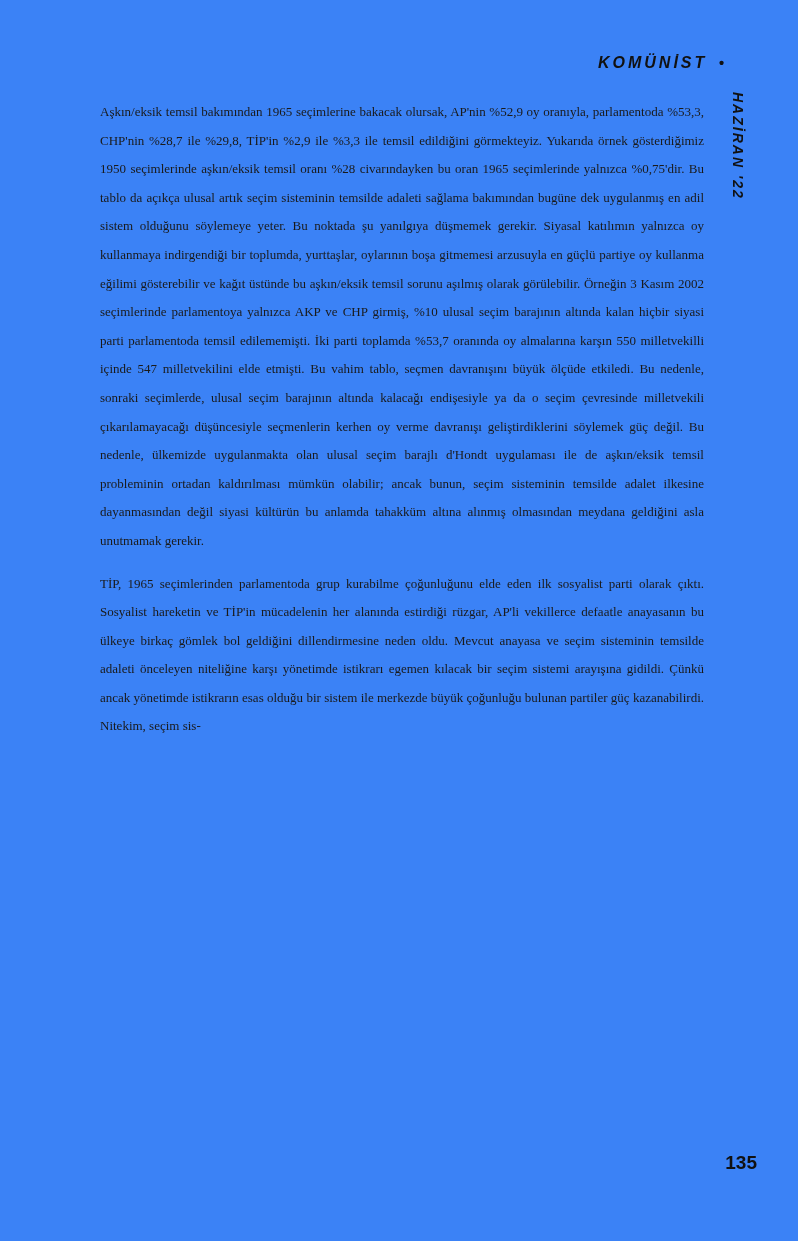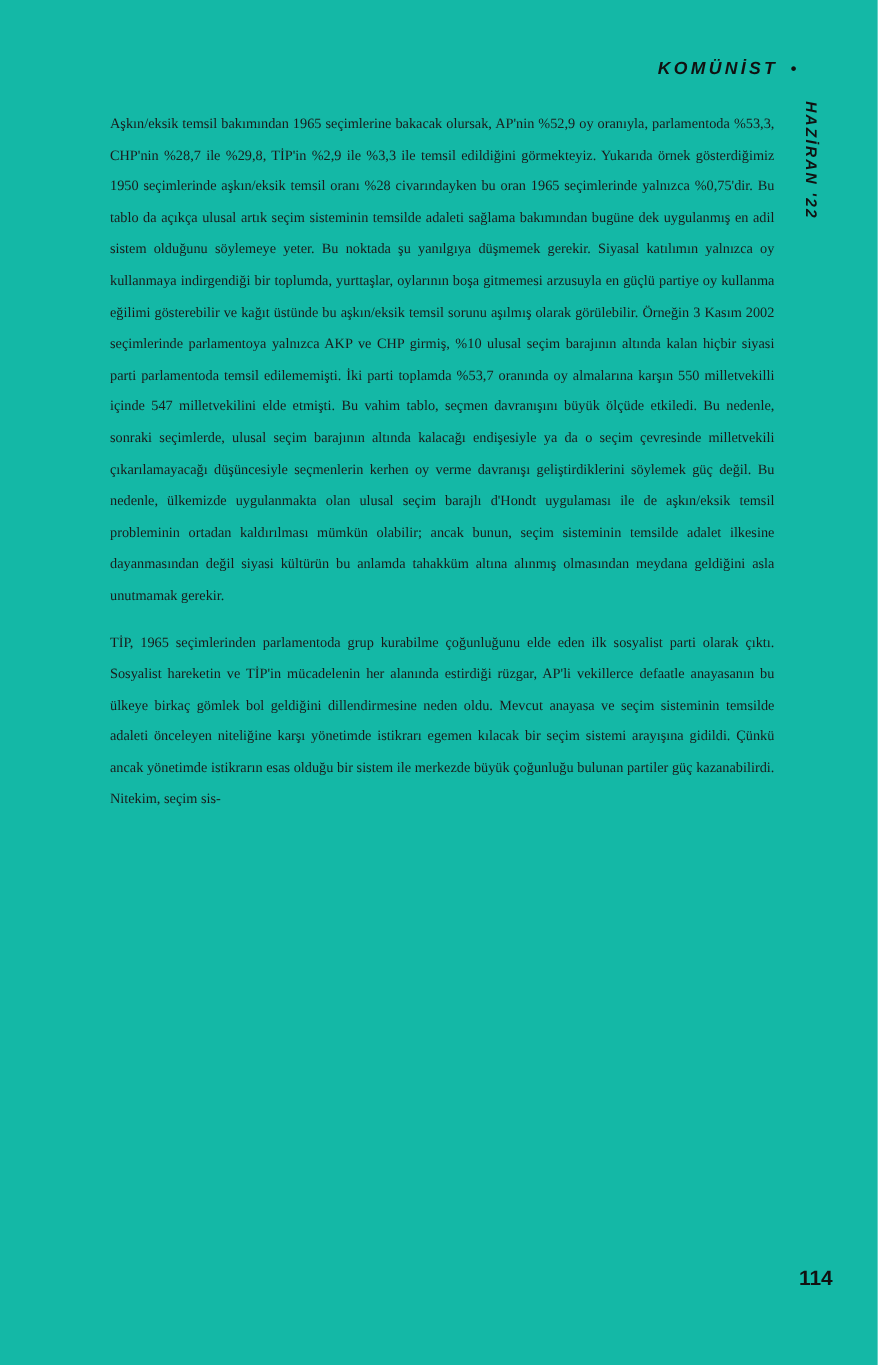--- a/index.html
+++ b/index.html
@@ -8,21 +8,21 @@
     height: 1241px;
     background: #ffffff;
     font-family: "Liberation Serif", serif;
     color: #191919;
     overflow: hidden;
   }
   .page {
     position: relative;
     width: 798px;
     height: 1241px;
-    background: #14b8a6;
+    background: #3b82f6;
   }
   .header {
     position: absolute;
     top: 54px;
     right: 74px;
     font-family: "Liberation Sans", sans-serif;
     font-weight: bold;
     font-style: italic;
     font-size: 16px;
     letter-spacing: 3px;
@@ -79,15 +79,15 @@
     <span class="bullet">•</span>
   </div>
 
   <div class="issue-date">HAZİRAN '22</div>
 
   <div class="body-text">
     <p>Aşkın/eksik temsil bakımından 1965 seçimlerine bakacak olursak, AP'nin %52,9 oy oranıyla, parlamentoda %53,3, CHP'nin %28,7 ile %29,8, TİP'in %2,9 ile %3,3 ile temsil edildiğini görmekteyiz. Yukarıda örnek gösterdiğimiz 1950 seçimlerinde aşkın/eksik temsil oranı %28 civarındayken bu oran 1965 seçimlerinde yalnızca %0,75'dir. Bu tablo da açıkça ulusal artık seçim sisteminin temsilde adaleti sağlama bakımından bugüne dek uygulanmış en adil sistem olduğunu söylemeye yeter. Bu noktada şu yanılgıya düşmemek gerekir. Siyasal katılımın yalnızca oy kullanmaya indirgendiği bir toplumda, yurttaşlar, oylarının boşa gitmemesi arzusuyla en güçlü partiye oy kullanma eğilimi gösterebilir ve kağıt üstünde bu aşkın/eksik temsil sorunu aşılmış olarak görülebilir. Örneğin 3 Kasım 2002 seçimlerinde parlamentoya yalnızca AKP ve CHP girmiş, %10 ulusal seçim barajının altında kalan hiçbir siyasi parti parlamentoda temsil edilememişti. İki parti toplamda %53,7 oranında oy almalarına karşın 550 milletvekilli içinde 547 milletvekilini elde etmişti. Bu vahim tablo, seçmen davranışını büyük ölçüde etkiledi. Bu nedenle, sonraki seçimlerde, ulusal seçim barajının altında kalacağı endişesiyle ya da o seçim çevresinde milletvekili çıkarılamayacağı düşüncesiyle seçmenlerin kerhen oy verme davranışı geliştirdiklerini söylemek güç değil. Bu nedenle, ülkemizde uygulanmakta olan ulusal seçim barajlı d'Hondt uygulaması ile de aşkın/eksik temsil probleminin ortadan kaldırılması mümkün olabilir; ancak bunun, seçim sisteminin temsilde adalet ilkesine dayanmasından değil siyasi kültürün bu anlamda tahakküm altına alınmış olmasından meydana geldiğini asla unutmamak gerekir.</p>
     <p>TİP, 1965 seçimlerinden parlamentoda grup kurabilme çoğunluğunu elde eden ilk sosyalist parti olarak çıktı. Sosyalist hareketin ve TİP'in mücadelenin her alanında estirdiği rüzgar, AP'li vekillerce defaatle anayasanın bu ülkeye birkaç gömlek bol geldiğini dillendirmesine neden oldu. Mevcut anayasa ve seçim sisteminin temsilde adaleti önceleyen niteliğine karşı yönetimde istikrarı egemen kılacak bir seçim sistemi arayışına gidildi. Çünkü ancak yönetimde istikrarın esas olduğu bir sistem ile merkezde büyük çoğunluğu bulunan partiler güç kazanabilirdi. Nitekim, seçim sis-</p>
   </div>
 
-  <div class="page-number">114</div>
+  <div class="page-number">135</div>
 
 </div>
 
 </body></html>

